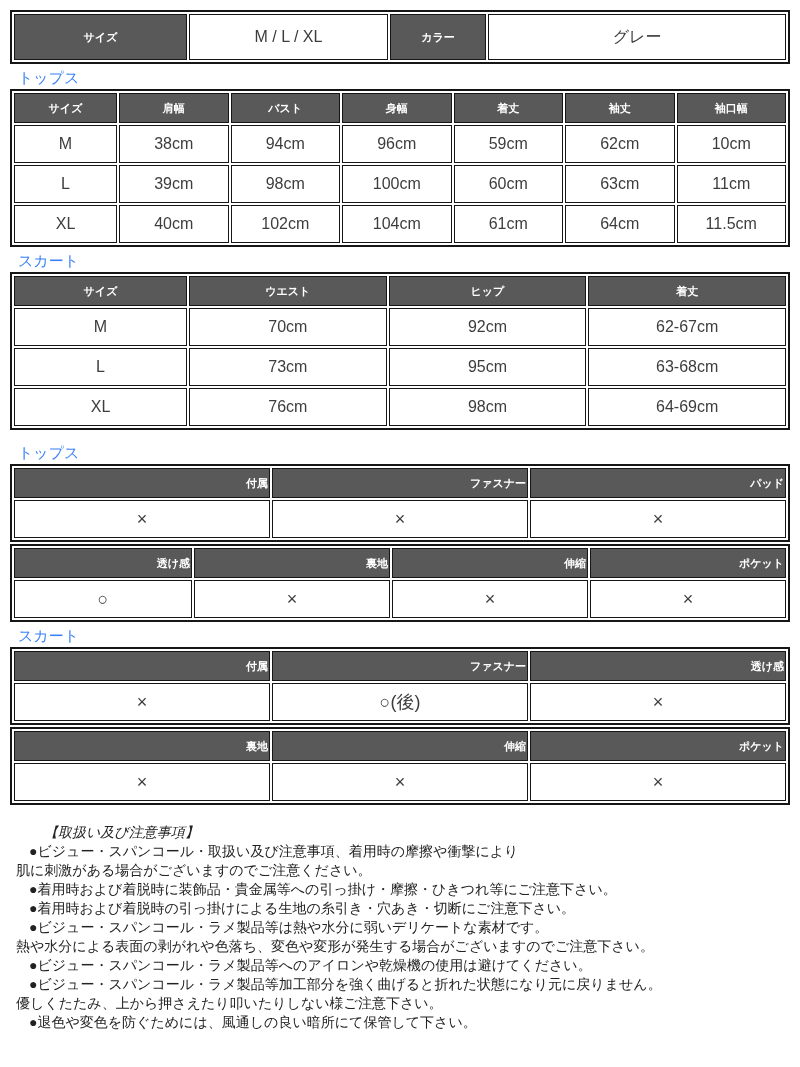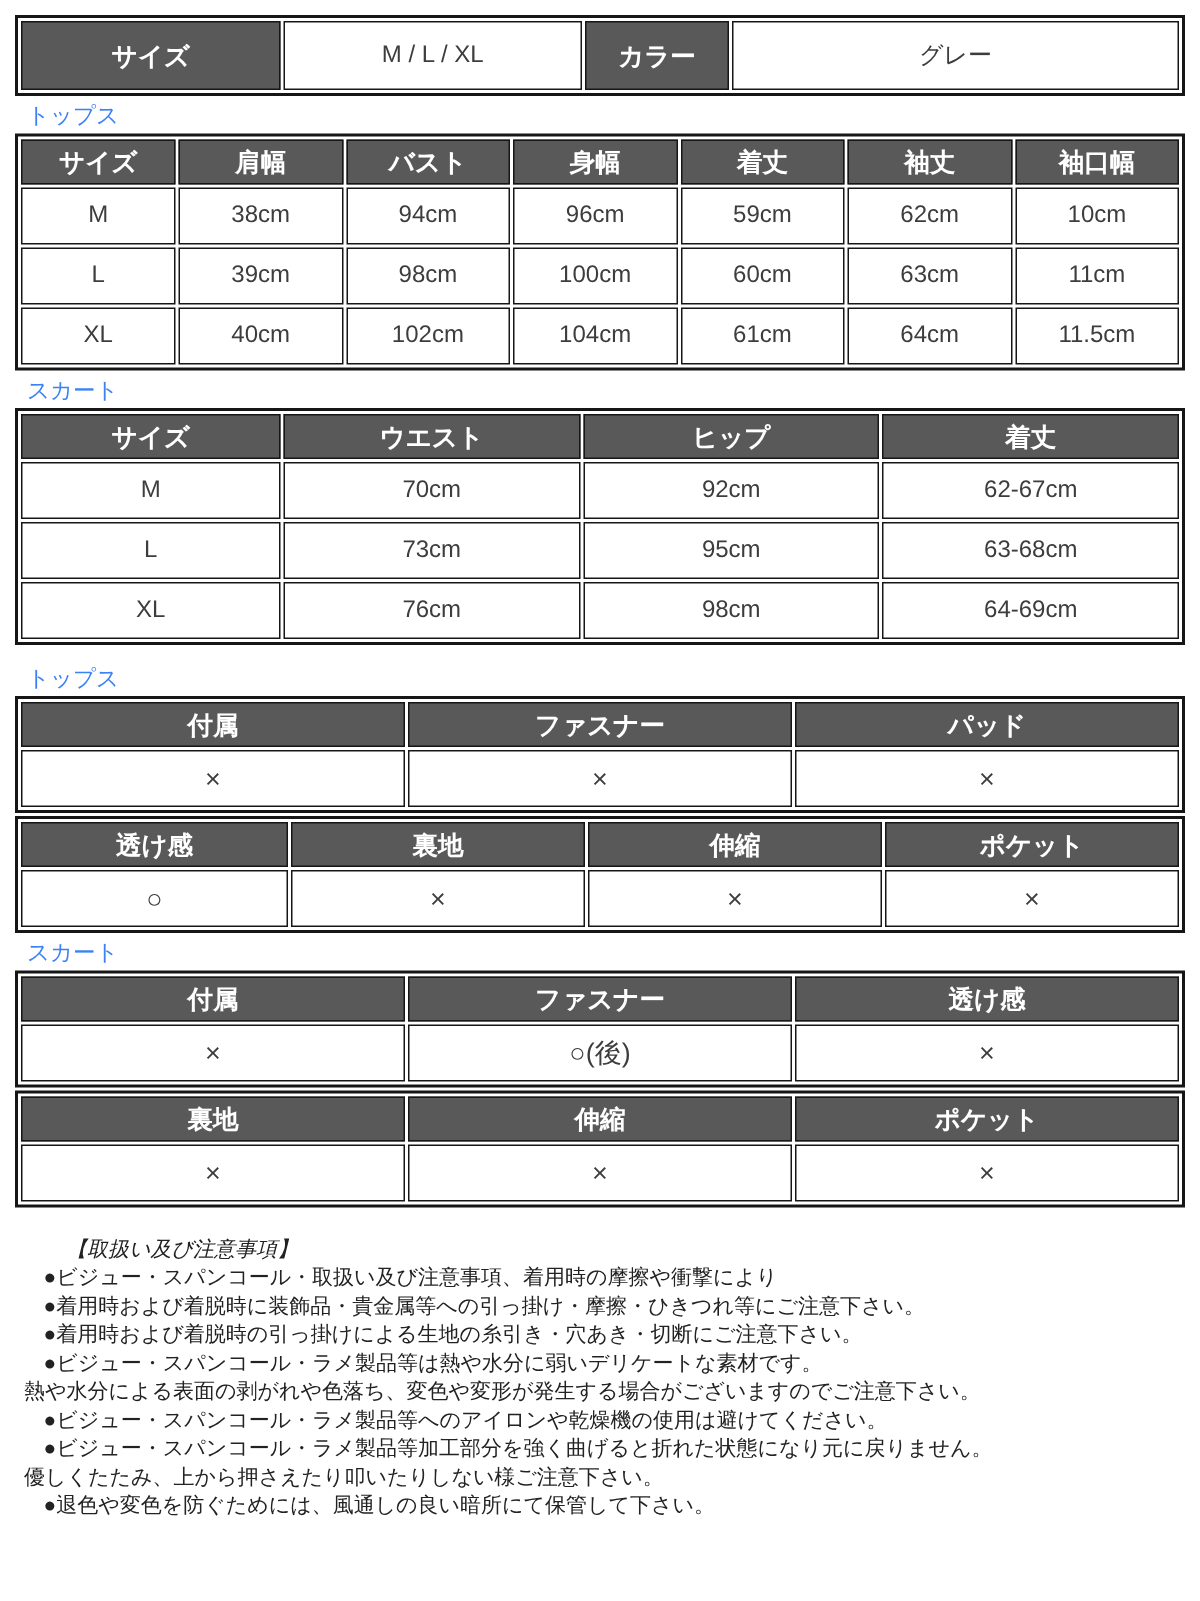--- a/index.html
+++ b/index.html
@@ -24,32 +24,32 @@
     border: 1px solid #161616;
     text-align: center;
     vertical-align: middle;
     overflow: hidden;
     white-space: nowrap;
   }
   td.dark {
     background: #595959;
     color: #ffffff;
     font-weight: bold;
-    font-size: 17px;
+    font-size: 11px;
   }
   td.val {
     background: #ffffff;
     color: #3d3d3d;
     font-size: 16px;
     margin-left: 37px;
   }
   .info td { height: 42px; }
   .meas tr.r-head td { height: 26px; }
   .meas tr.r-data td { height: 34px; }
-  .feat tr.r-head td { height: 26px; }
+  .feat tr.r-head td { height: 26px; text-align: right; }
   .feat tr.r-data td { height: 34px; font-size: 18px; }
   .sec-label {
     font-size: 15px;
     color: #3b82f6;
     margin: 5px 0 2px 8px;
     line-height: 18px;
   }
   .mt-big { margin-top: 14px; }
   .stack-gap { margin-top: 2px; }
   .notes {
@@ -236,20 +236,21 @@
       <td class="val">×</td>
       <td class="val">×</td>
       <td class="val">×</td>
     </tr>
   </tbody>
     </table>
 
   <div class="notes">
     <div class="note-title">【取扱い及び注意事項】</div>
     <div class="nb">●ビジュー・スパンコール・取扱い及び注意事項、着用時の摩擦や衝撃により</div>
+    <div class="nc">肌に刺激がある場合がございますのでご注意ください。</div>
     <div class="nb">●着用時および着脱時に装飾品・貴金属等への引っ掛け・摩擦・ひきつれ等にご注意下さい。</div>
     <div class="nb">●着用時および着脱時の引っ掛けによる生地の糸引き・穴あき・切断にご注意下さい。</div>
     <div class="nb">●ビジュー・スパンコール・ラメ製品等は熱や水分に弱いデリケートな素材です。</div>
     <div class="nc">熱や水分による表面の剥がれや色落ち、変色や変形が発生する場合がございますのでご注意下さい。</div>
     <div class="nb">●ビジュー・スパンコール・ラメ製品等へのアイロンや乾燥機の使用は避けてください。</div>
     <div class="nb">●ビジュー・スパンコール・ラメ製品等加工部分を強く曲げると折れた状態になり元に戻りません。</div>
     <div class="nc">優しくたたみ、上から押さえたり叩いたりしない様ご注意下さい。</div>
     <div class="nb">●退色や変色を防ぐためには、風通しの良い暗所にて保管して下さい。</div>
   </div>
 

